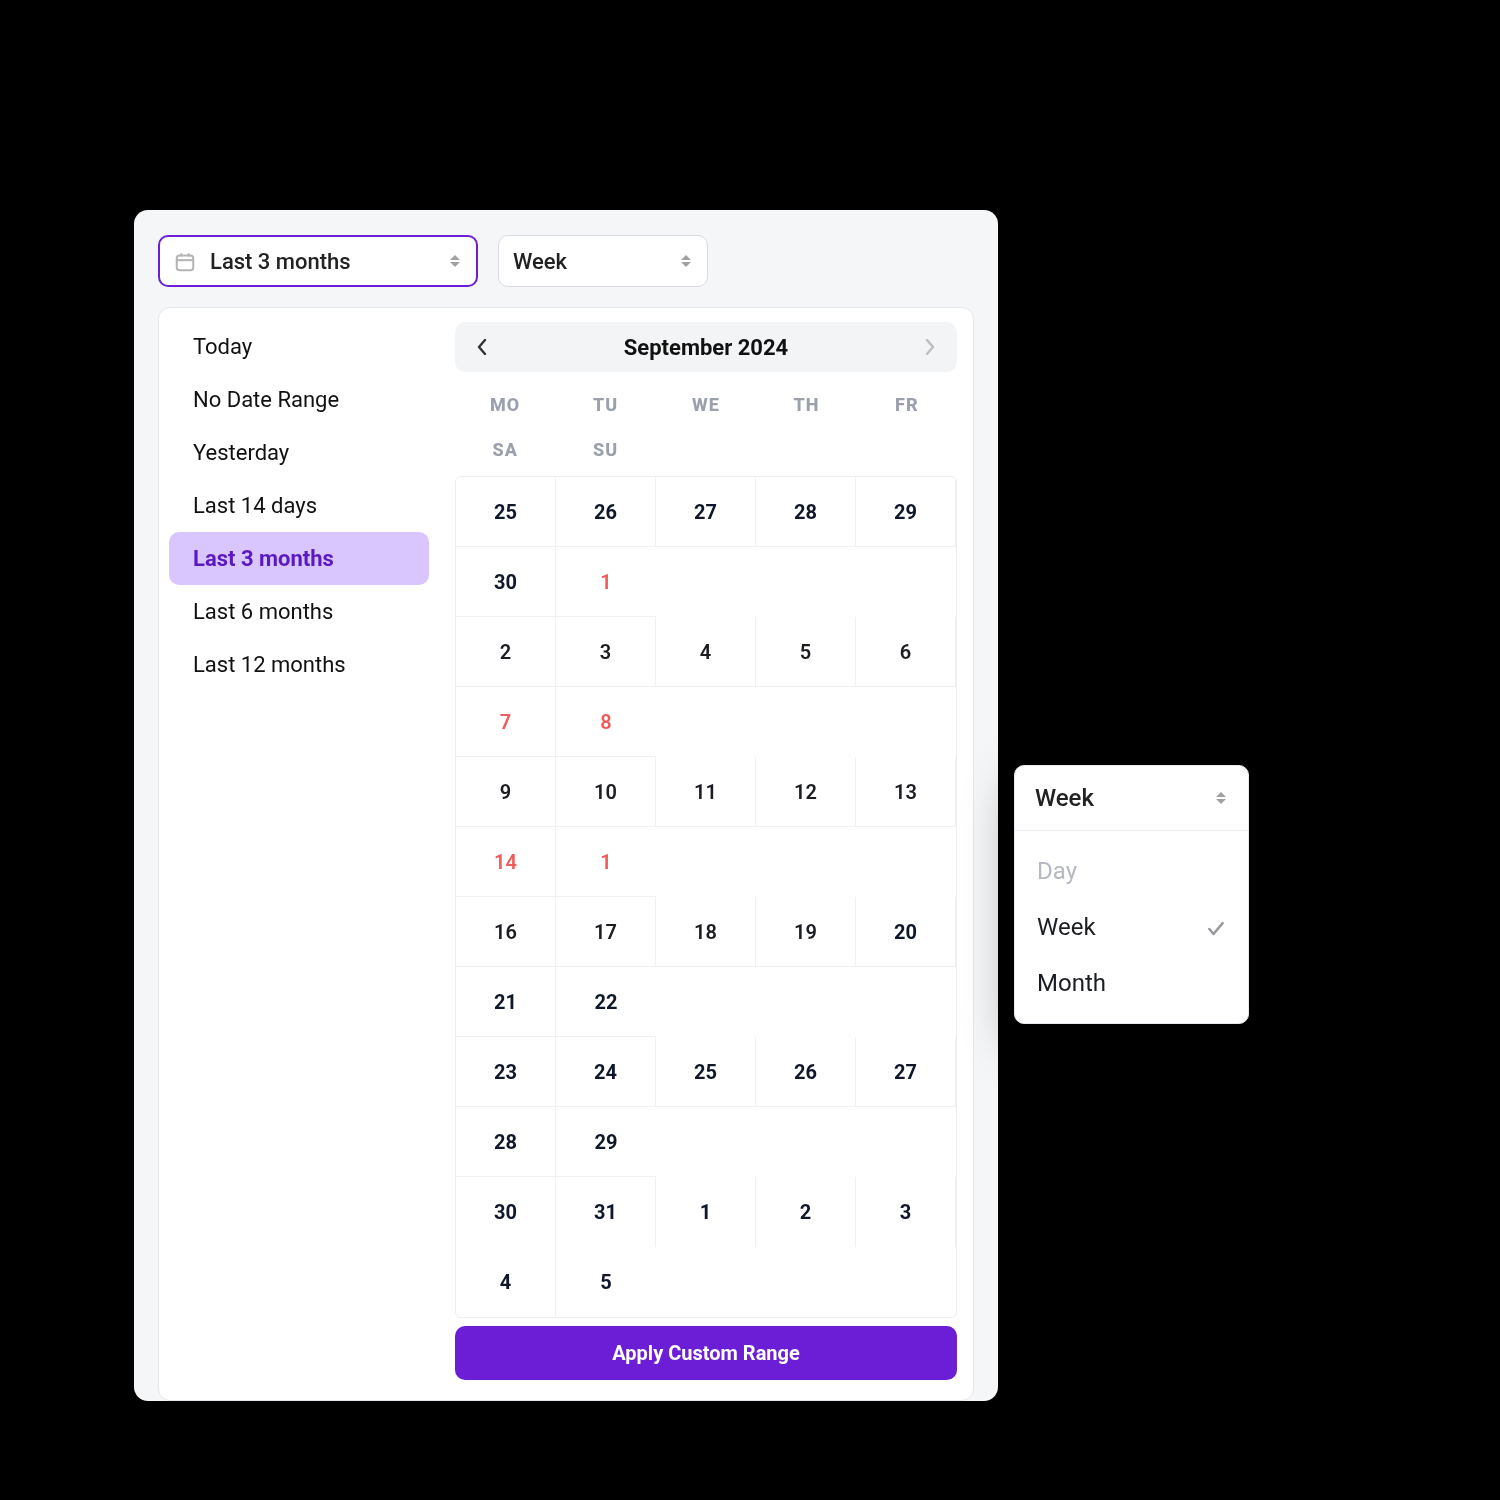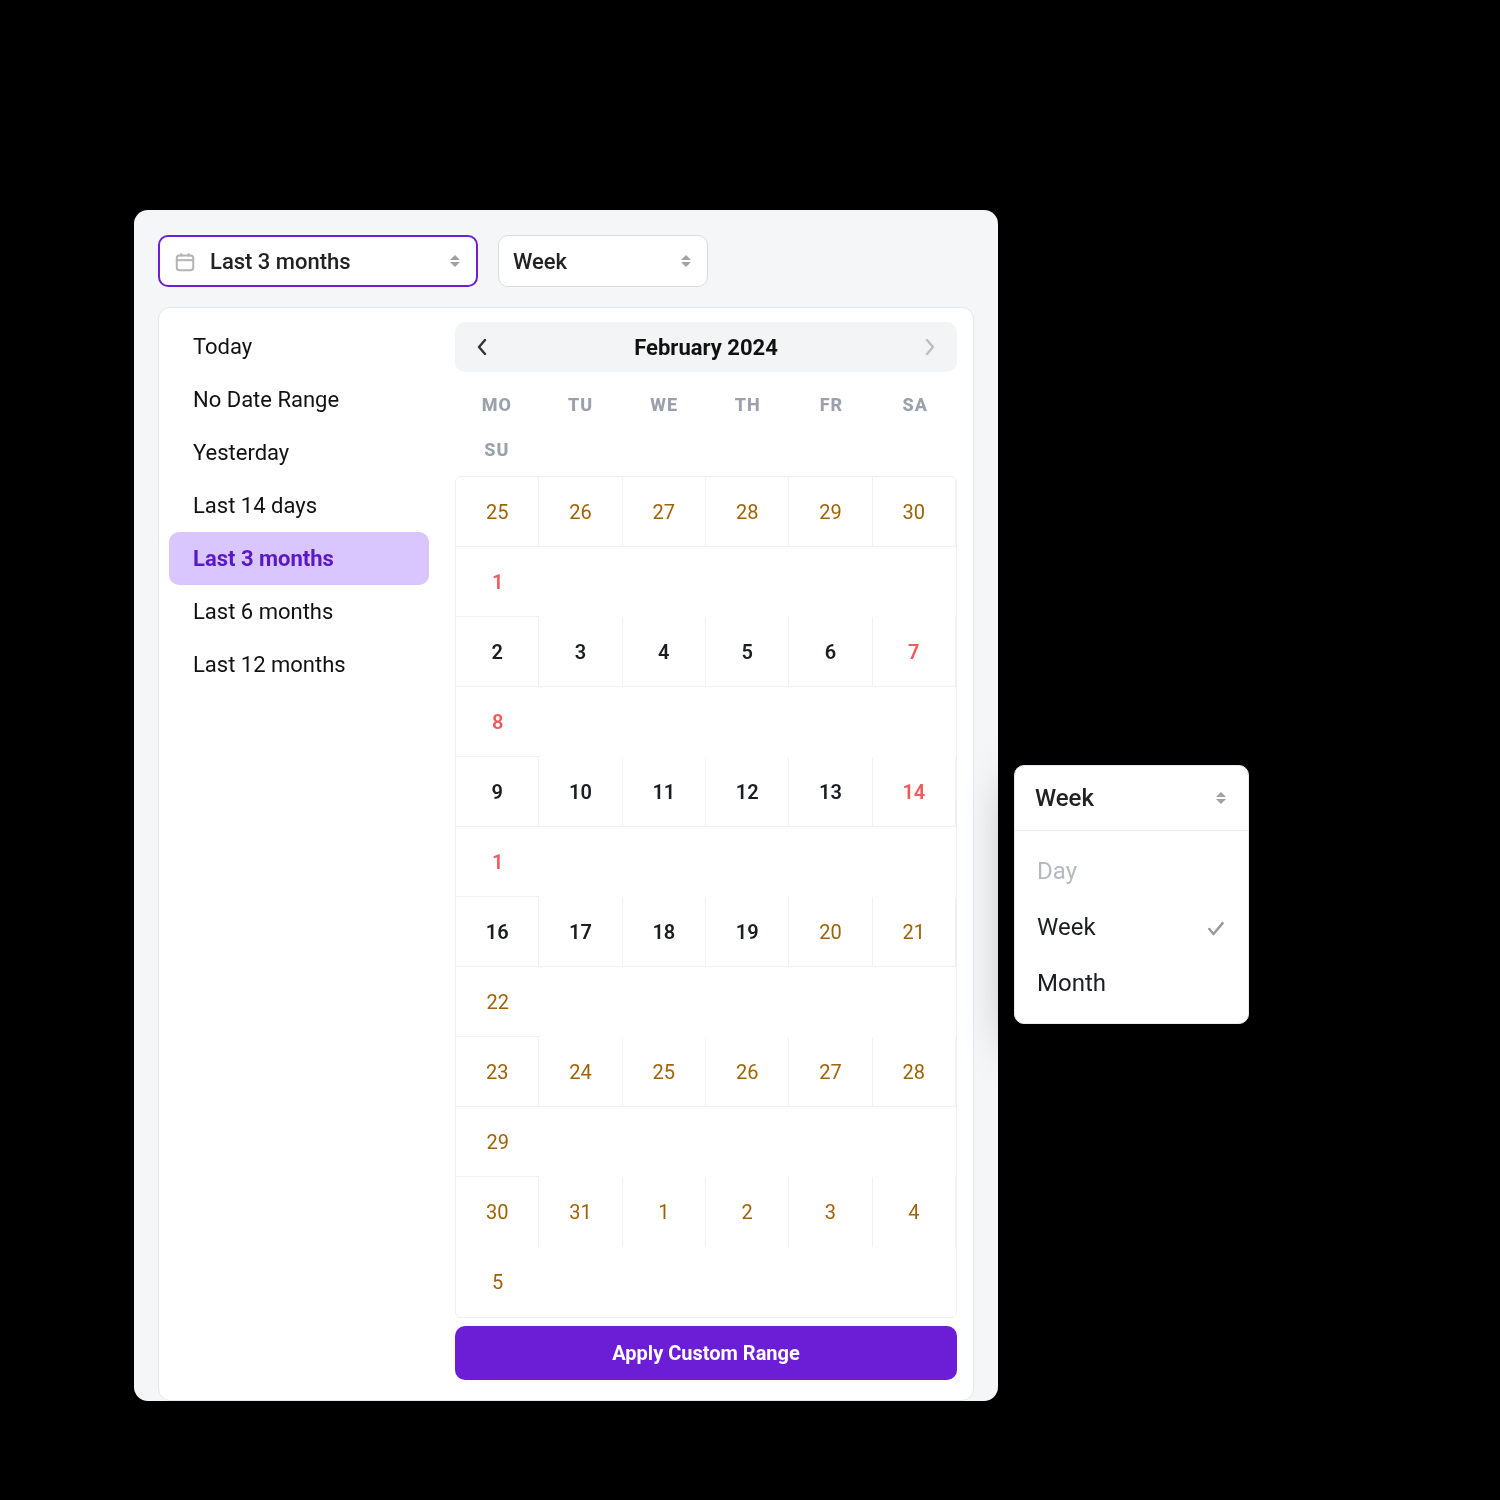--- a/index.html
+++ b/index.html
@@ -19,27 +19,27 @@
   .panel{background:#fff;border:1px solid #e4e6eb;border-radius:12px;display:flex;overflow:hidden}
   .presets{width:280px;padding:12px 0}
   .preset{padding:14px 24px;font-size:22px;color:#111;cursor:pointer;border-radius:10px;margin:0 10px}
   .preset.selected{background:#d9c6ff;color:#5b19c4;font-weight:700}
   .cal{flex:1;padding:14px 16px 20px 16px}
   .month-nav{background:#f3f4f6;border-radius:10px;height:50px;display:flex;align-items:center;justify-content:space-between;padding:0 14px;margin-bottom:10px}
   .nav-btn{width:26px;height:26px;display:flex;align-items:center;justify-content:center;cursor:pointer}
   .nav-btn svg{width:10px;height:16px}
   .nav-btn.disabled svg{opacity:.28}
   .month-title{font-size:22px;font-weight:700;color:#111}
-  .dow-row,.week-row{display:grid;grid-template-columns:repeat(6,1fr)}
+  .dow-row,.week-row{display:grid;grid-template-columns:repeat(5,1fr)}
   .dow{text-align:center;font-size:18px;font-weight:800;color:#9aa0ac;padding:12px 0;letter-spacing:1px}
   .grid{border:1px solid #edeef2;border-radius:6px;overflow:hidden;margin-top:4px}
   .day{height:70px;display:flex;align-items:center;justify-content:center;font-size:20px;border-right:1px solid #f0f1f4;border-bottom:1px solid #f0f1f4;color:#1b1d22;font-weight:600}
   .week-row:last-child .day{border-bottom:none}
   .day:nth-child(7n){border-right:none}
-  .day.out{color:#a16207;font-weight:400}
+  .day.out{color:#0f172a;font-weight:700}
   .day.weekend{color:#f15b5b}
   .apply{margin-top:8px;background:#6b1ed6;color:#fff;font-size:20px;font-weight:700;border:none;border-radius:10px;height:54px;width:100%;cursor:pointer}
   .dropdown{position:absolute;left:1014px;top:765px;width:235px;background:#fff;border-radius:10px;box-shadow:0 18px 50px rgba(0,0,0,.35);border:1px solid #e8e9ee;overflow:hidden}
   .dd-header{display:flex;align-items:center;justify-content:space-between;padding:18px 20px;font-size:24px;color:#222;font-weight:500;border-bottom:1px solid #ebecef}
   .dd-list{padding:12px 0}
   .dd-item{display:flex;align-items:center;justify-content:space-between;padding:14px 22px;font-size:24px;color:#1b1d22;cursor:pointer}
   .dd-item.faded{color:#b6b9c1}
   .check{width:20px;height:20px;opacity:.7}
 </style>
 </head>
@@ -75,21 +75,21 @@
         <div class="preset">Last 6 months</div>
         <div class="preset">Last 12 months</div>
       </div>
     <div class="cal">
       <div class="month-nav">
         <span class="nav-btn">
           <svg viewBox="0 0 10 16">
               <path d="M8 1 L2 8 L8 15" fill="none" stroke="#333" stroke-width="2.4" stroke-linecap="round" stroke-linejoin="round"></path>
             </svg>
         </span>
-        <span class="month-title">February 2024</span>
+        <span class="month-title">September 2024</span>
         <span class="nav-btn disabled">
           <svg viewBox="0 0 10 16">
               <path d="M2 1 L8 8 L2 15" fill="none" stroke="#333" stroke-width="2.4" stroke-linecap="round" stroke-linejoin="round"></path>
             </svg>
         </span>
       </div>
       <div class="dow-row">
           <div class="dow">MO</div>
           <div class="dow">TU</div>
           <div class="dow">WE</div>

